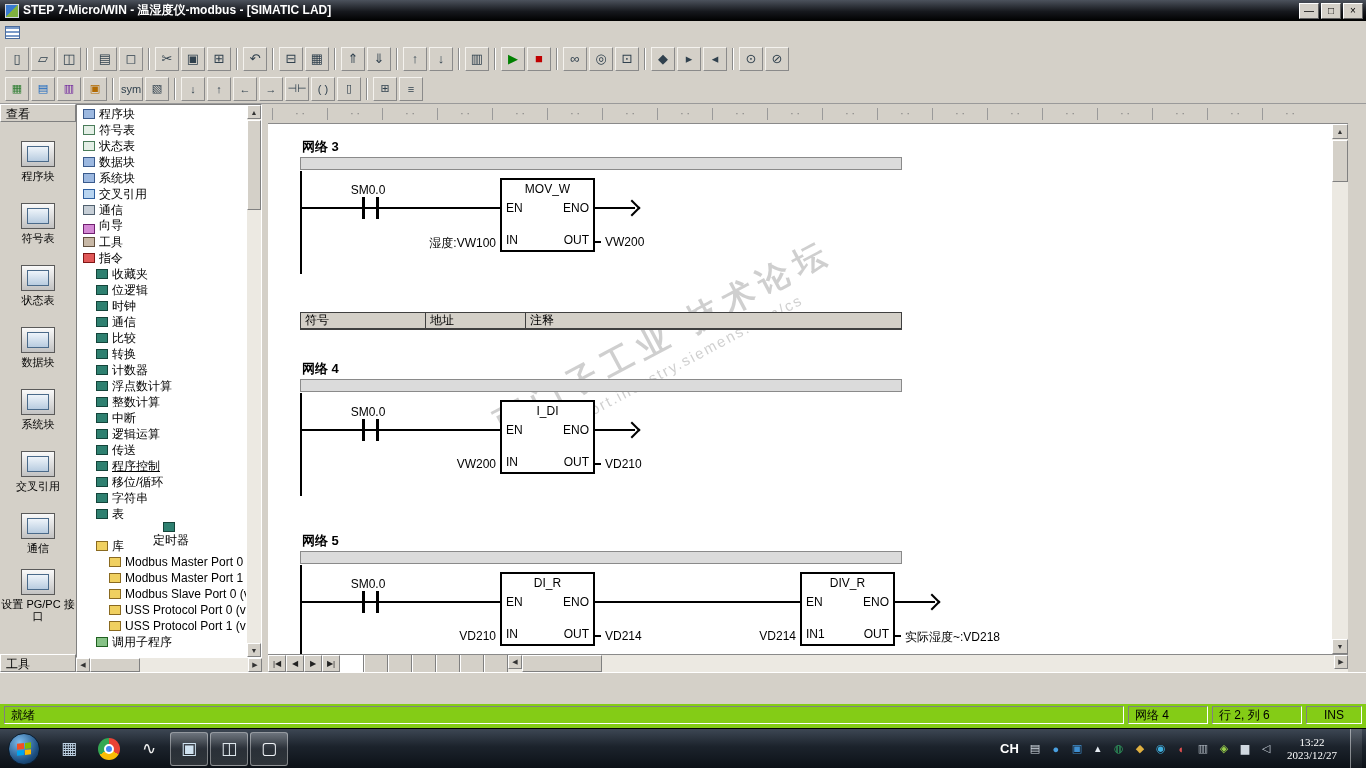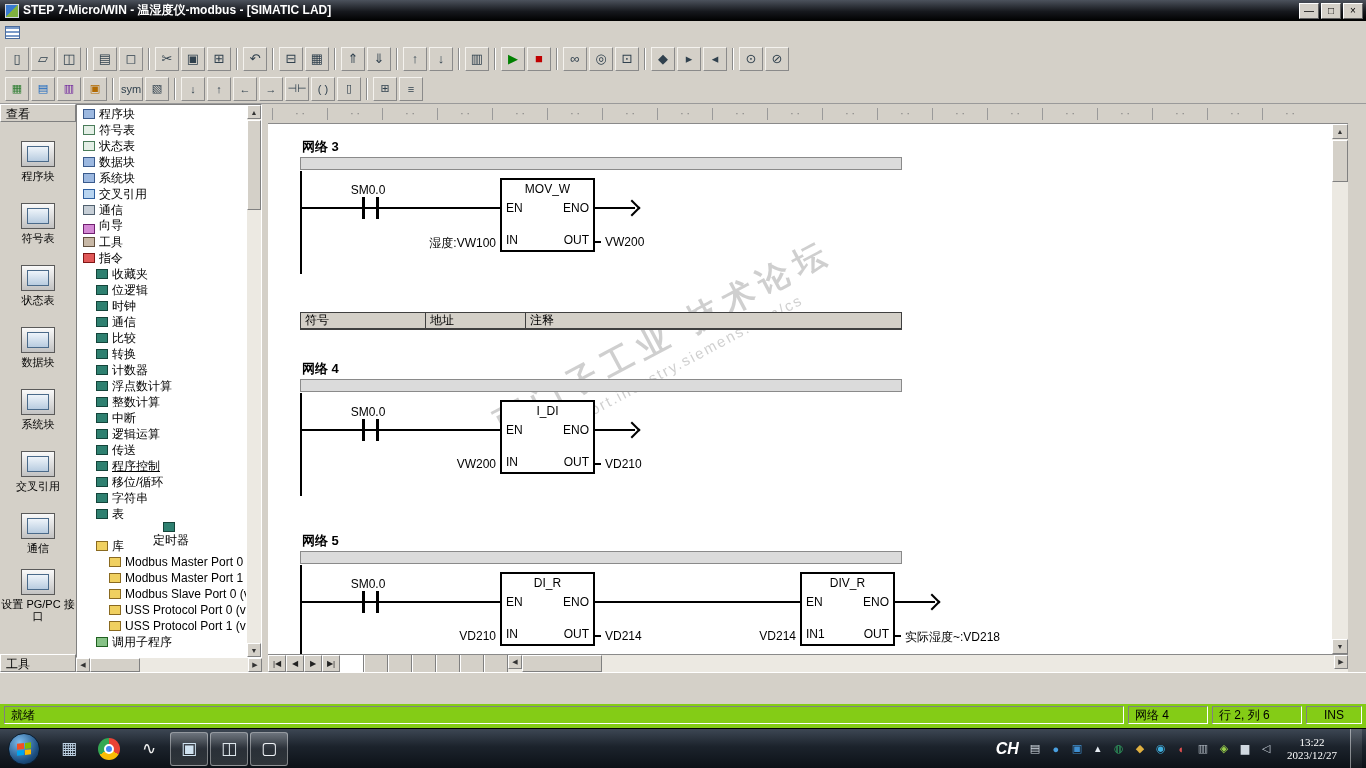--- a/index.html
+++ b/index.html
@@ -117,21 +117,21 @@
     display:flex; align-items:center; justify-content:center; }
   .flag { width:14px; height:12px; display:grid; grid-template-columns:1fr 1fr; grid-template-rows:1fr 1fr; gap:1px; transform:skewY(-6deg); }
   .flag i { display:block; } .f1{background:#f25022;} .f2{background:#7fba00;} .f3{background:#00a4ef;} .f4{background:#ffb900;}
   .apps { display:flex; align-items:center; margin-left:10px; gap:2px; }
   .app { width:38px; height:34px; border-radius:3px; display:flex; align-items:center; justify-content:center; font-size:17px; color:#e8eef4; }
   .app.open { background:linear-gradient(rgba(255,255,255,.28),rgba(255,255,255,.07) 50%,rgba(255,255,255,.14)); border:1px solid rgba(255,255,255,.38); }
   .chromeball { width:22px; height:22px; border-radius:50%; position:relative;
     background:conic-gradient(#ea4335 0 33%, #fbbc05 33% 66%, #34a853 66% 100%); }
   .chromeball::after { content:""; position:absolute; inset:6px; background:#4285f4; border:2px solid #fff; border-radius:50%; }
   .tray { margin-left:auto; display:flex; align-items:center; gap:5px; padding-right:4px; color:#fff; }
-  .lang { font-size:16px; font-weight:bold; padding:0 3px;font-style:italic; }
+  .lang { font-size:13px; font-weight:bold; padding:0 3px; }
   .tico { width:16px; height:16px; display:flex; align-items:center; justify-content:center; font-size:11px; flex:none; }
   .clock { text-align:center; font-size:11px; line-height:13px; padding:0 8px; color:#fff;font-family:Liberation Serif, serif; }
   .peek { width:12px; height:40px; border-left:1px solid rgba(255,255,255,.45); background:linear-gradient(rgba(255,255,255,.14),rgba(255,255,255,.03)); flex:none; }
 </style>
 </head>
 <body>
 
 <div id="screen">
 
   <div class="titlebar">

